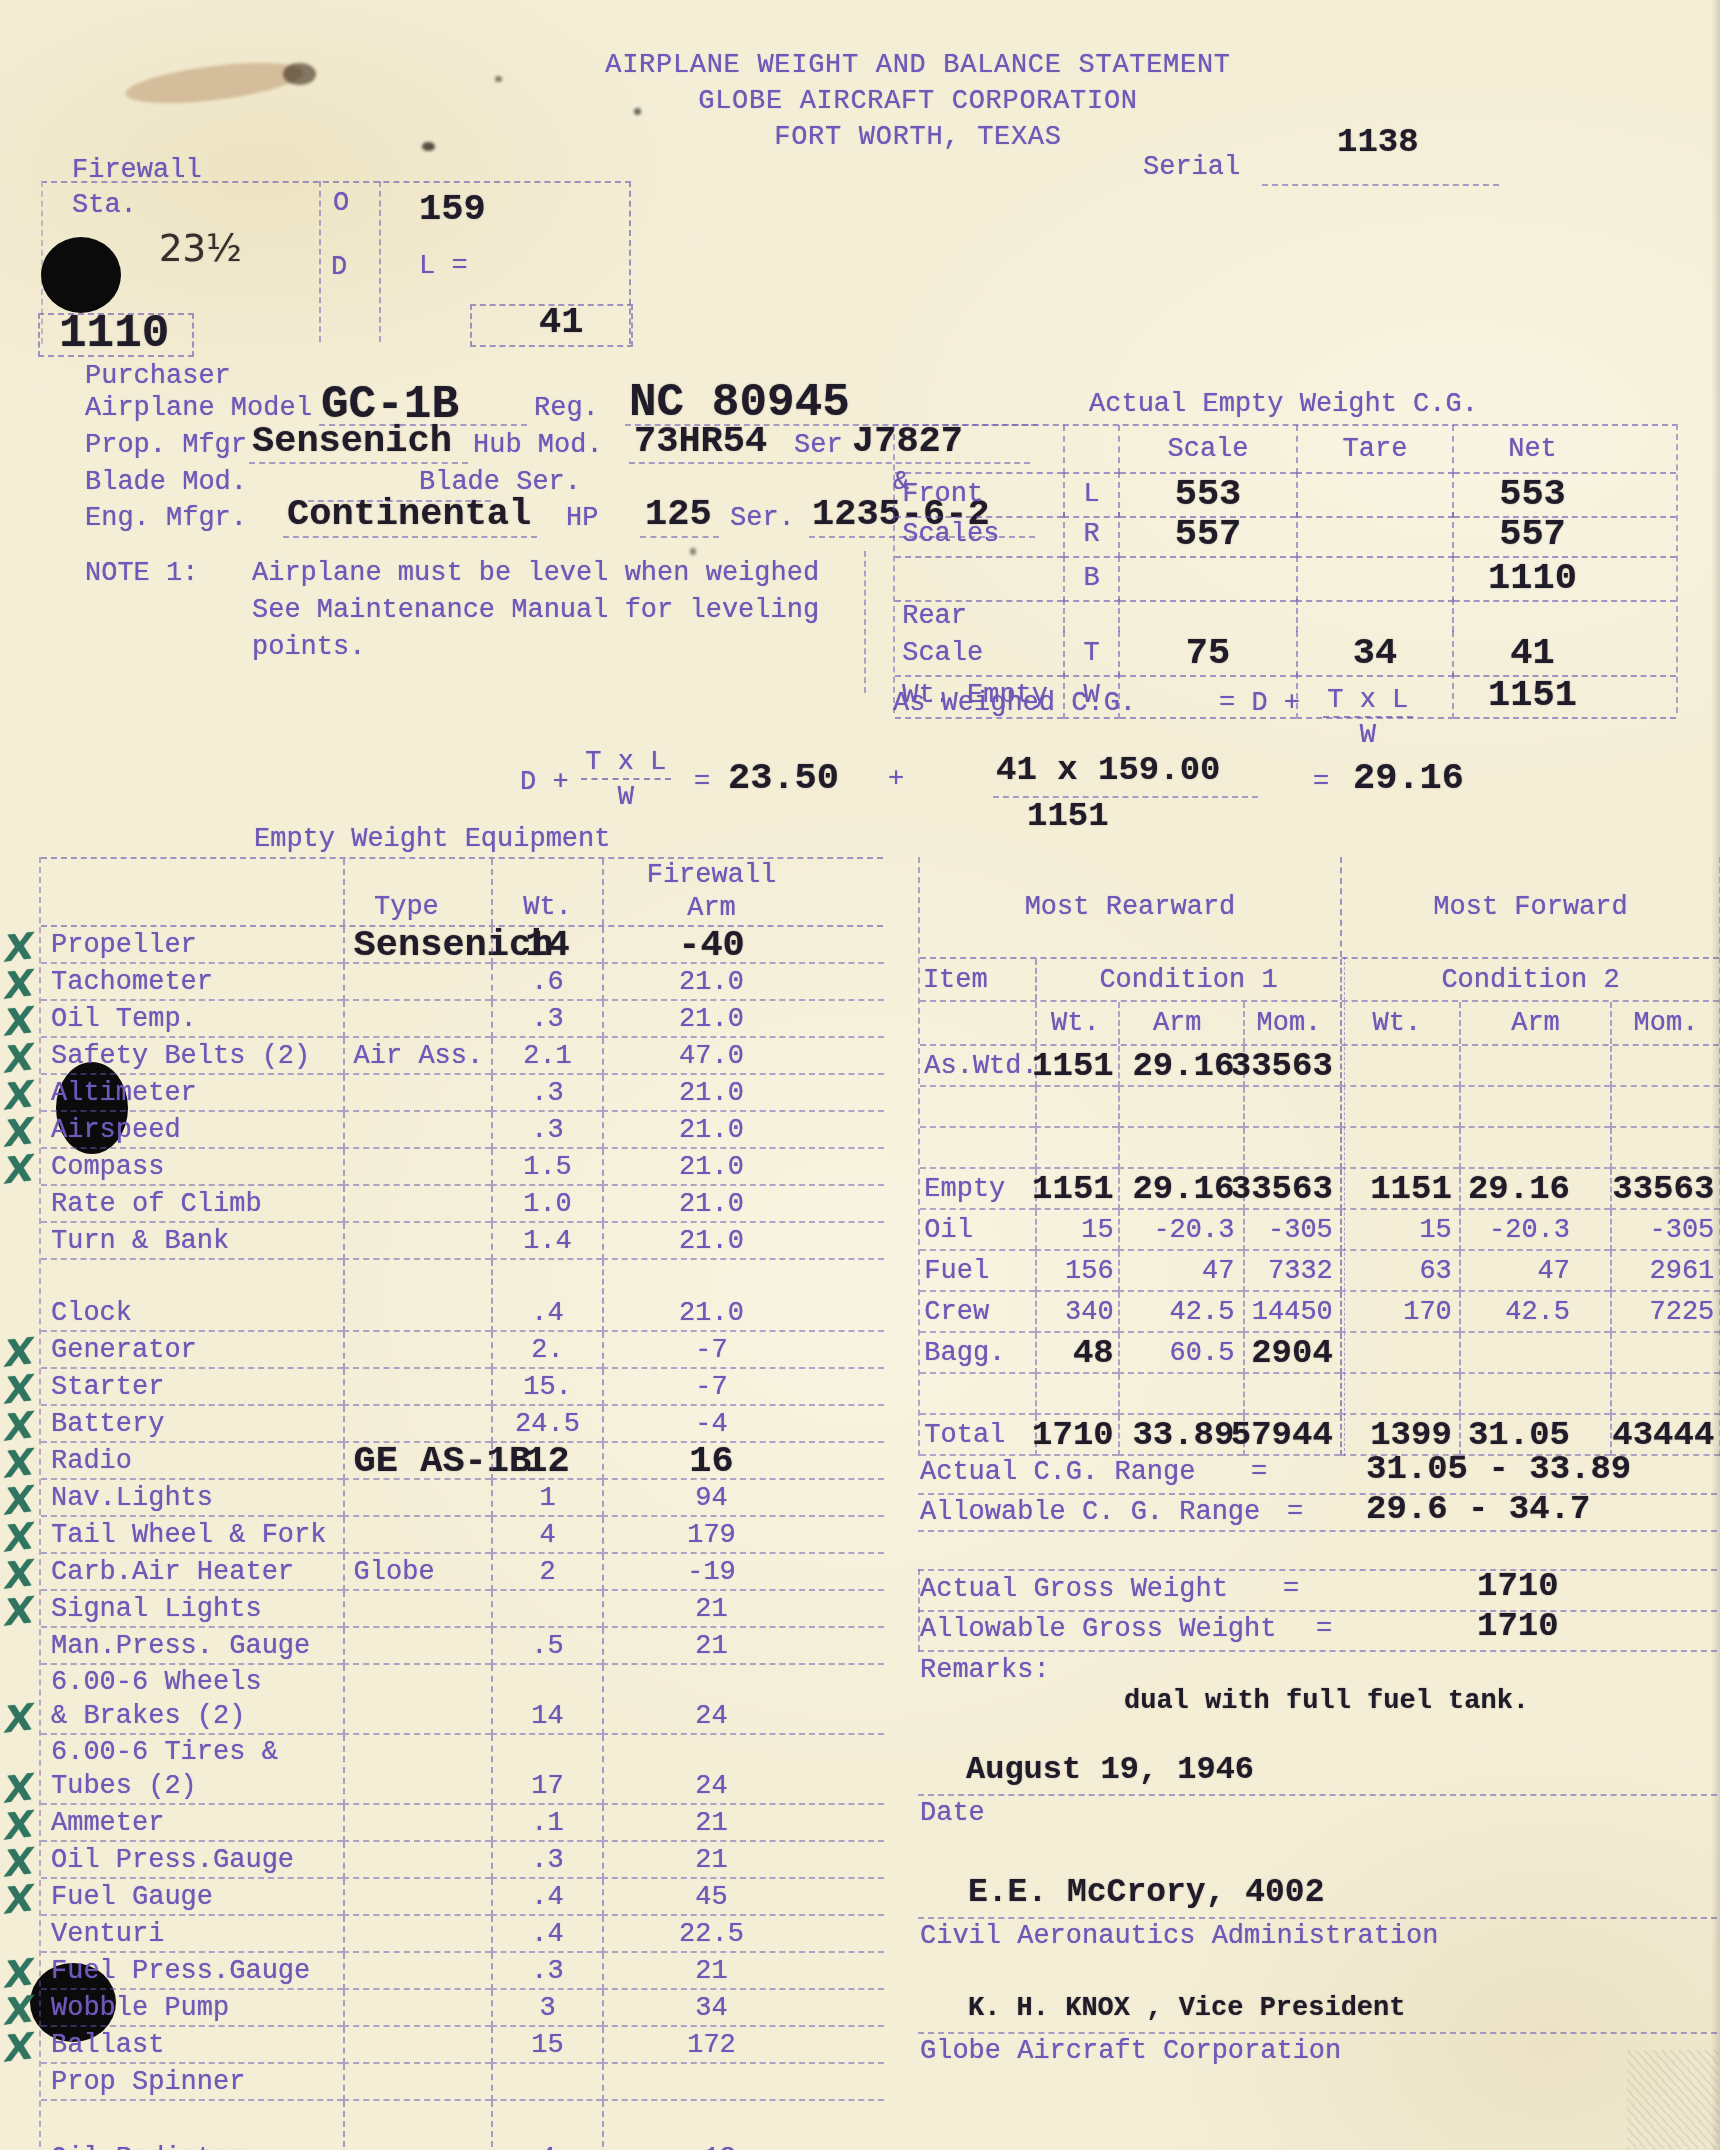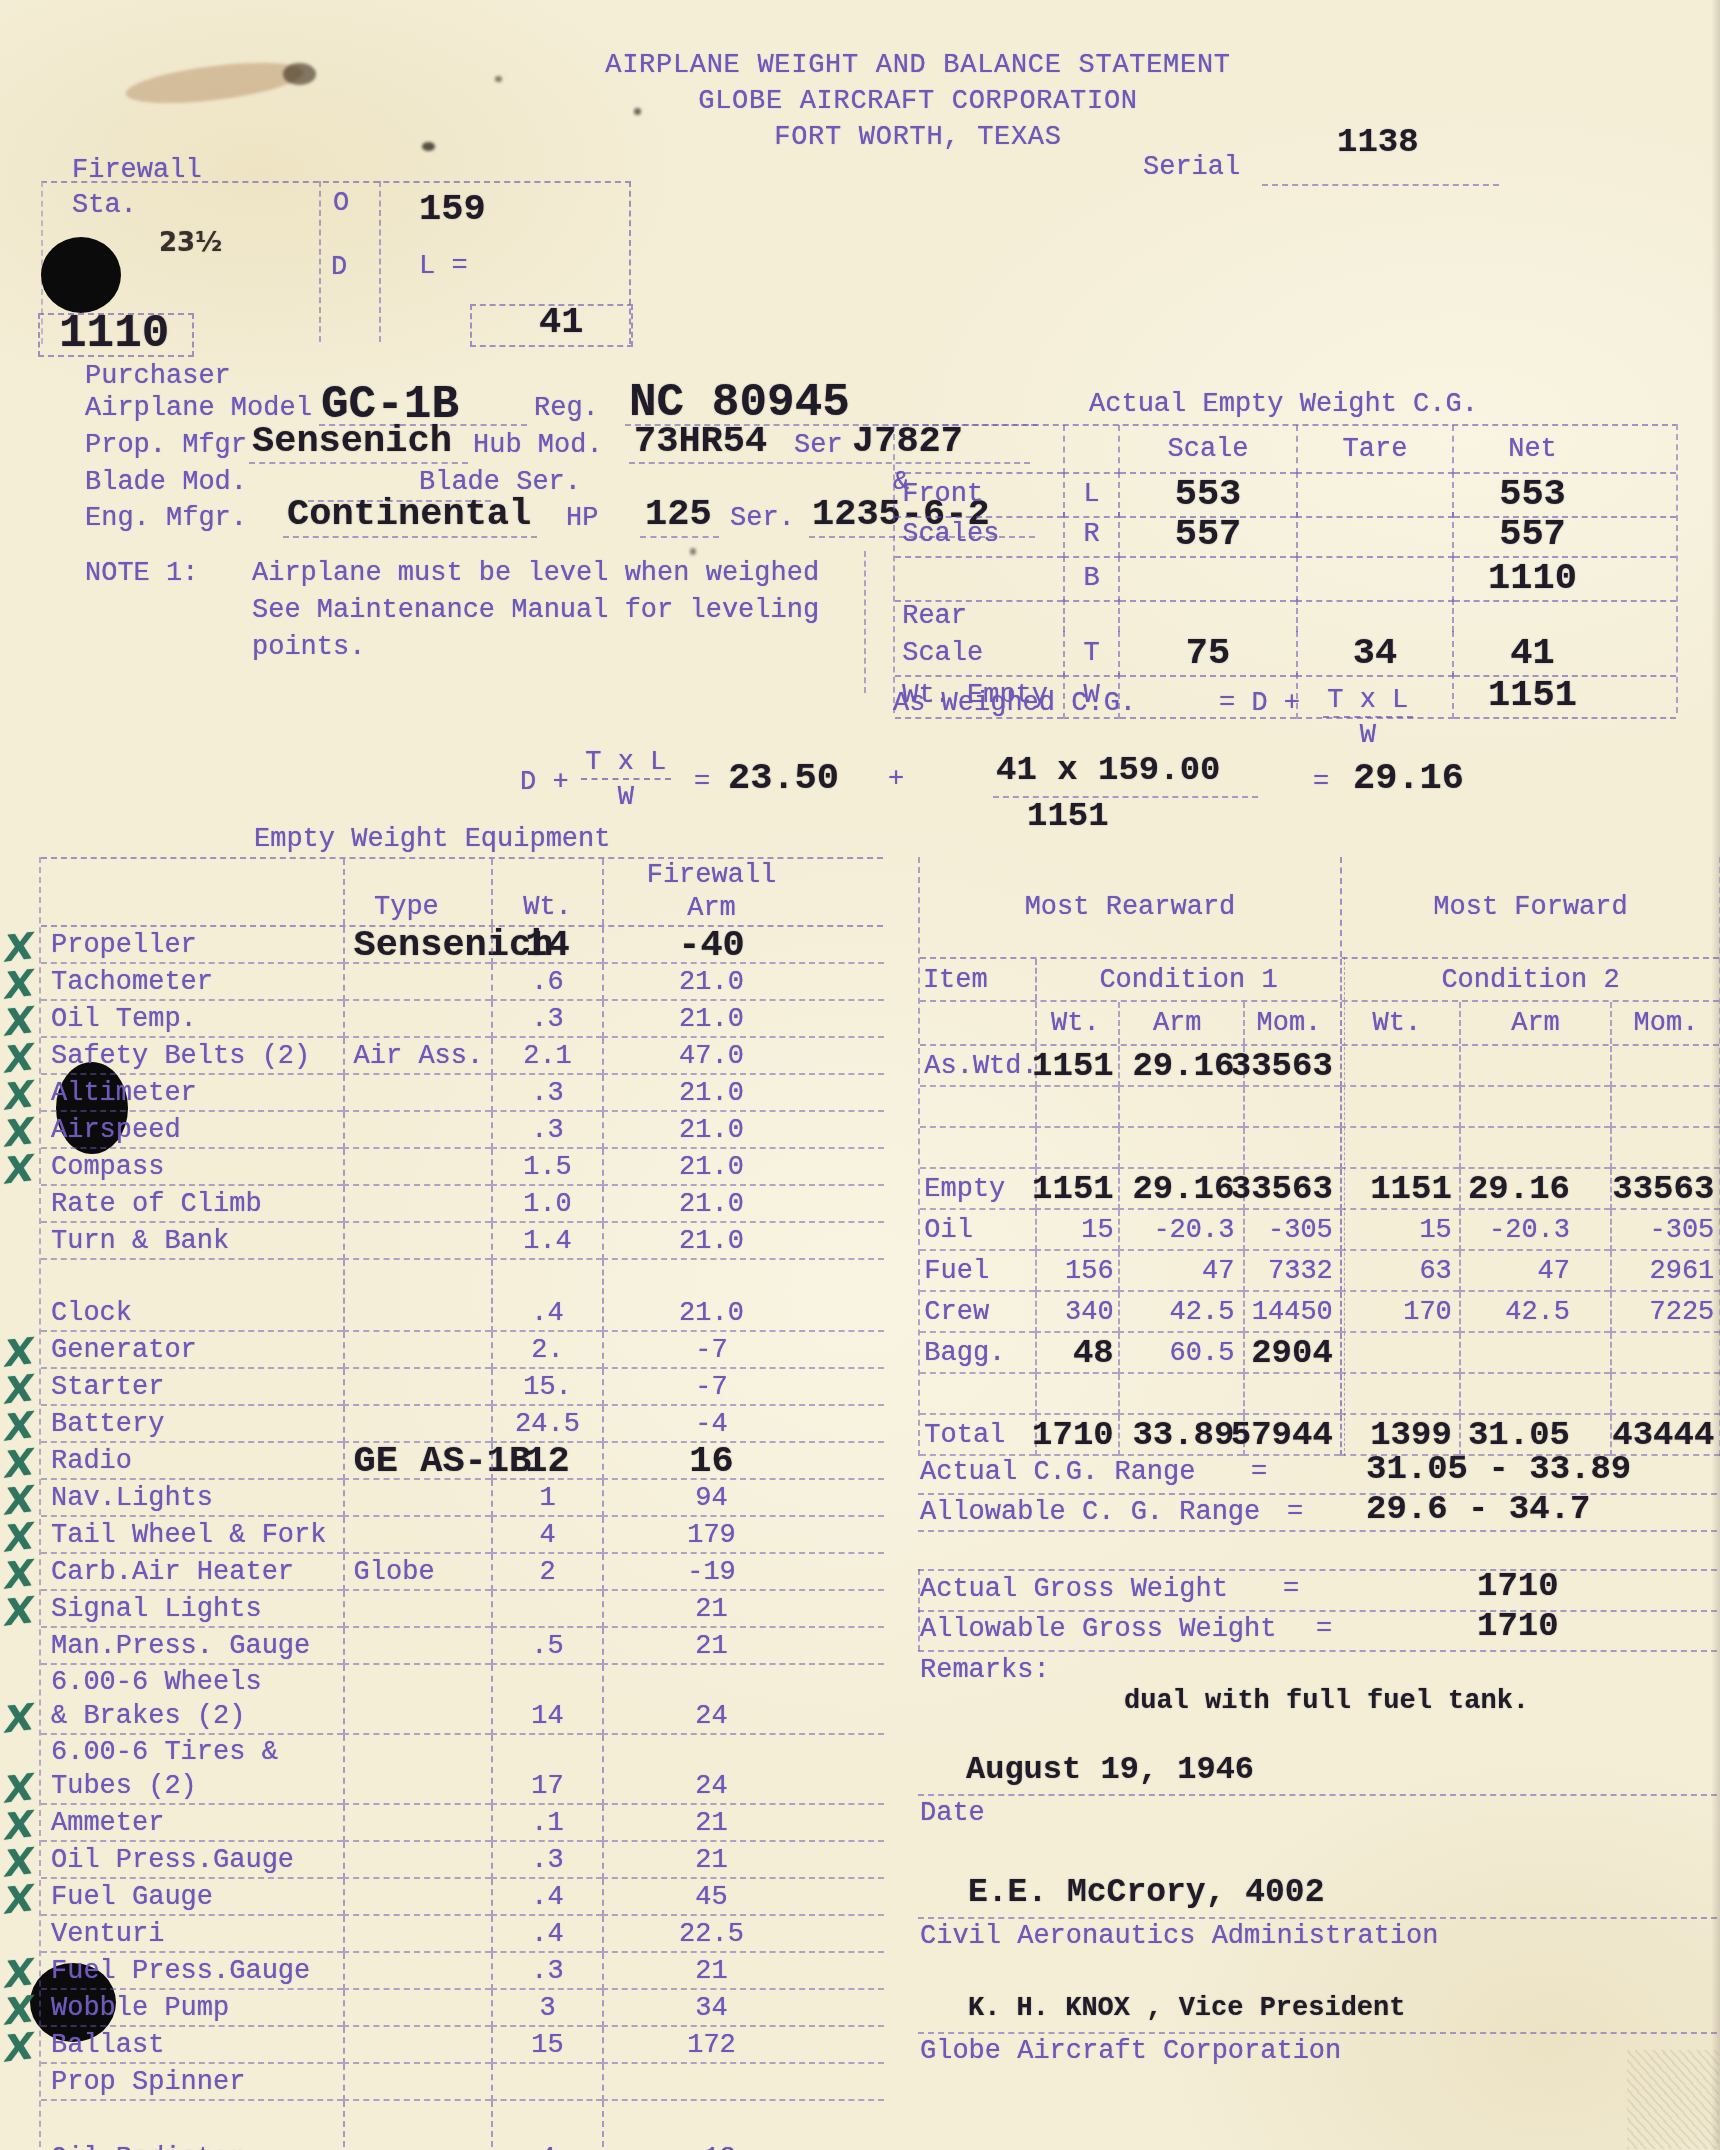--- a/index.html
+++ b/index.html
@@ -9,22 +9,22 @@
   #paper{position:absolute;inset:0;
     background:
       radial-gradient(ellipse 645px 358px at 15% 8%, rgba(233,220,180,.55), rgba(0,0,0,0) 70%),
       radial-gradient(ellipse 860px 502px at 85% 20%, rgba(250,246,228,.8), rgba(0,0,0,0) 70%),
       radial-gradient(ellipse 717px 645px at 50% 60%, rgba(252,248,232,.6), rgba(0,0,0,0) 75%),
       radial-gradient(ellipse 574px 430px at 90% 95%, rgba(228,215,178,.5), rgba(0,0,0,0) 70%),
       #f4eed7;}
   .t{color:#6e59b8;text-shadow:0 0 0.9px rgba(110,89,184,.85);font-size:27px;white-space:nowrap;}
   .stamp{color:#201b28;text-shadow:0 0 1.4px rgba(32,27,40,.5);font-weight:bold;font-size:37px;white-space:nowrap;}
   .s44{font-size:32px;} .s48{font-size:34px;} .s64{font-size:46px;} .s38{font-size:27px;} .s46{font-size:33px;}
-  .pencil{color:#35302c;font-family:"DejaVu Sans",sans-serif;font-weight:bold;
-          text-shadow:0 0 1.4px rgba(53,48,44,.45);font-size:26px;}
+  .pencil{color:#35302c;font-family:"DejaVu Sans",sans-serif;font-weight:normal;
+          text-shadow:0 0 1.4px rgba(53,48,44,.45);font-size:37px;}
   .abs{position:absolute;}
   .hline{position:absolute;height:0;border-top:2.2px dashed rgba(104,84,178,.55);}
   .vline{position:absolute;width:0;border-left:2.2px dashed rgba(104,84,178,.5);}
   .blob{position:absolute;background:#0b0b0c;border-radius:50%;}
   .check{position:absolute;left:-36px;bottom:-4.3px;color:#2f7560;font-family:"DejaVu Sans",sans-serif;
          font-weight:bold;font-size:37px;transform:skewX(-14deg) rotate(-7deg);
          text-shadow:0 0 1.1px rgba(47,117,96,.7);line-height:1;}
   
   #hdr{left:459px;top:47px;width:918px;text-align:center;line-height:36px;letter-spacing:0.7px;}
   

